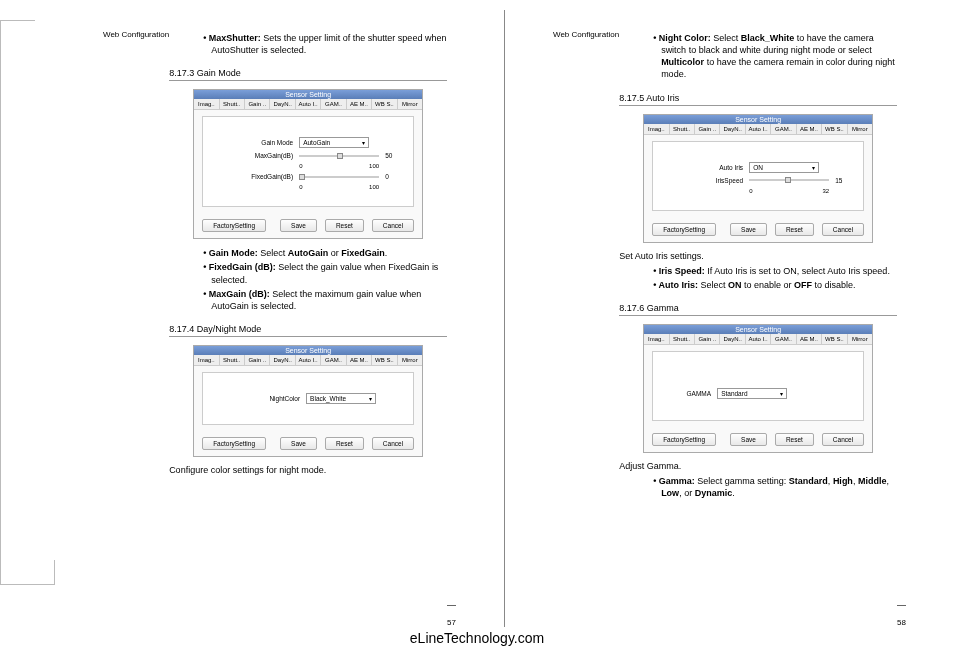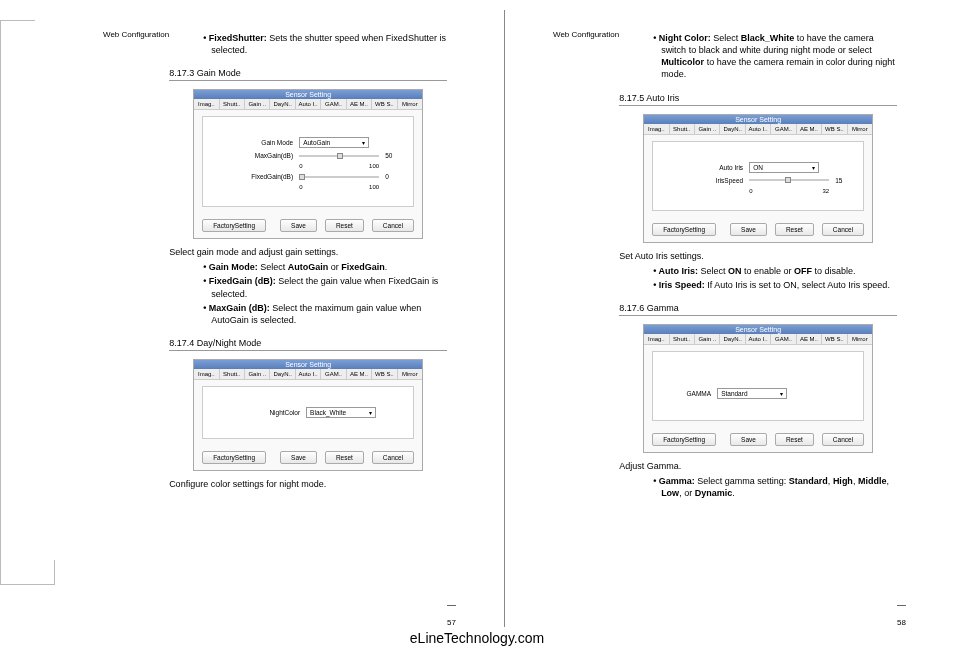--- a/index.html
+++ b/index.html
@@ -48,21 +48,21 @@
 <div class="crop tl"></div>
 <div class="crop tl2"></div>
 
 <div class="spread">
 
 <div class="page">
  <div class="hdr">Web Configuration</div>
  <hr class="hrule">
  <div class="content">
   <div class="indent">
-   <div class="bul"><b>FixedShutter:</b><span> Sets the shutter speed when FixedShutter is selected.</span></div>
+   <div class="bul"><b>MaxShutter:</b><span> Sets the upper limit of the shutter speed when AutoShutter is selected.</span></div>
   </div>
 
   <div class="sect">8.17.3 Gain Mode</div>
   <hr class="urule">
 
   <div class="panel">
    <div class="ptitle">Sensor Setting</div>
    <div class="tabs">
             <span class="tab">Imag..</span>
             <span class="tab">Shutt..</span>
@@ -110,21 +110,20 @@
    <div class="pfoot">
     <span class="btn">FactorySetting</span>
     <span class="btngrp">
               <span class="btn">Save</span>
               <span class="btn">Reset</span>
               <span class="btn">Cancel</span>
             </span>
    </div>
   </div>
 
-  <div class="cap">Select gain mode and adjust gain settings.</div>
   <div class="indent">
    <div class="bul"><b>Gain Mode:</b><span> Select </span><b>AutoGain</b><span> or </span><b>FixedGain</b><span>.</span></div>
    <div class="bul"><b>FixedGain (dB):</b><span> Select the gain value when FixedGain is selected.</span></div>
    <div class="bul"><b>MaxGain (dB):</b><span> Select the maximum gain value when AutoGain is selected.</span></div>
   </div>
 
   <div class="sect">8.17.4 Day/Night Mode</div>
   <hr class="urule">
 
   <div class="panel">
@@ -216,22 +215,22 @@
     <span class="btngrp">
               <span class="btn">Save</span>
               <span class="btn">Reset</span>
               <span class="btn">Cancel</span>
             </span>
    </div>
   </div>
 
   <div class="cap">Set Auto Iris settings.</div>
   <div class="indent">
+   <div class="bul"><b>Iris Speed:</b><span> If Auto Iris is set to ON, select Auto Iris speed.</span></div>
    <div class="bul"><b>Auto Iris:</b><span> Select </span><b>ON</b><span> to enable or </span><b>OFF</b><span> to disable.</span></div>
-   <div class="bul"><b>Iris Speed:</b><span> If Auto Iris is set to ON, select Auto Iris speed.</span></div>
   </div>
 
   <div class="sect">8.17.6 Gamma</div>
   <hr class="urule">
 
   <div class="panel">
    <div class="ptitle">Sensor Setting</div>
    <div class="tabs">
             <span class="tab">Imag..</span>
             <span class="tab">Shutt..</span>

